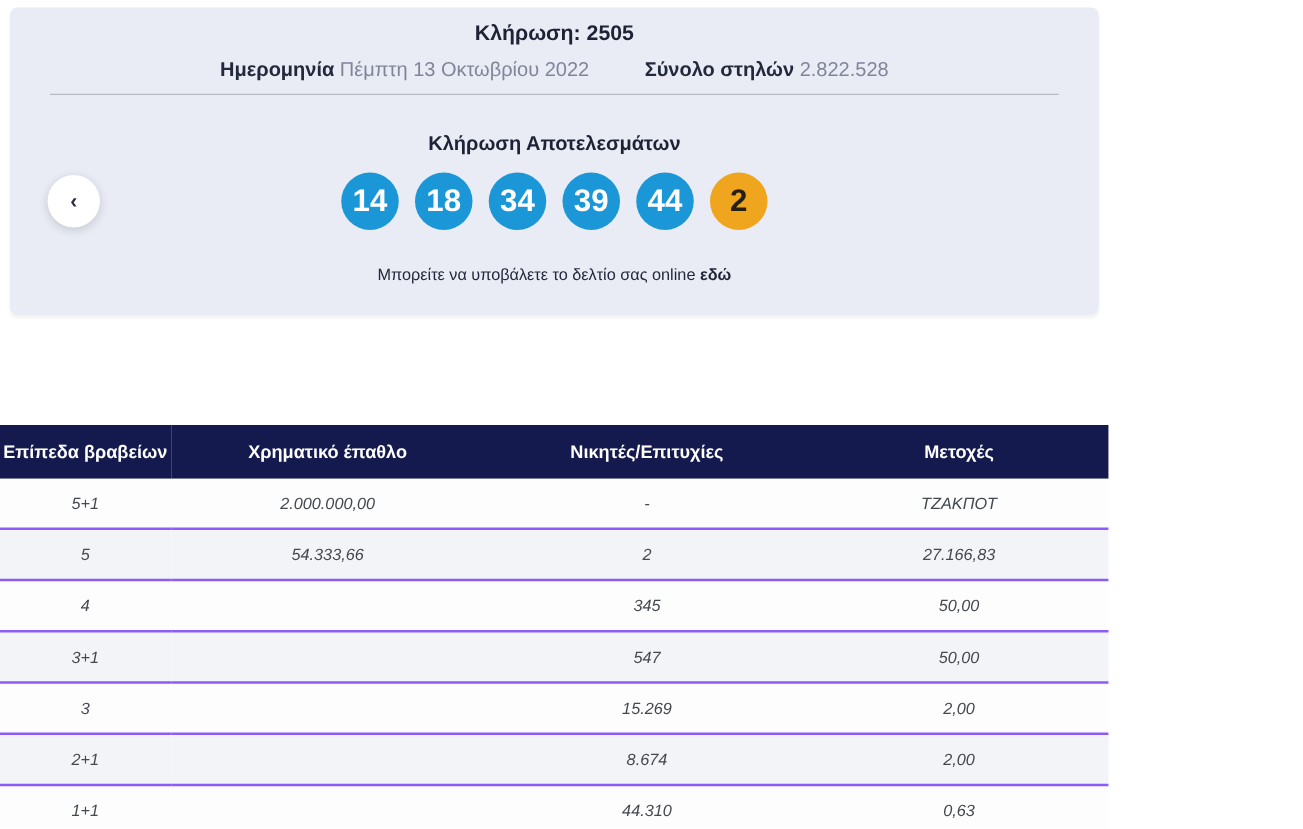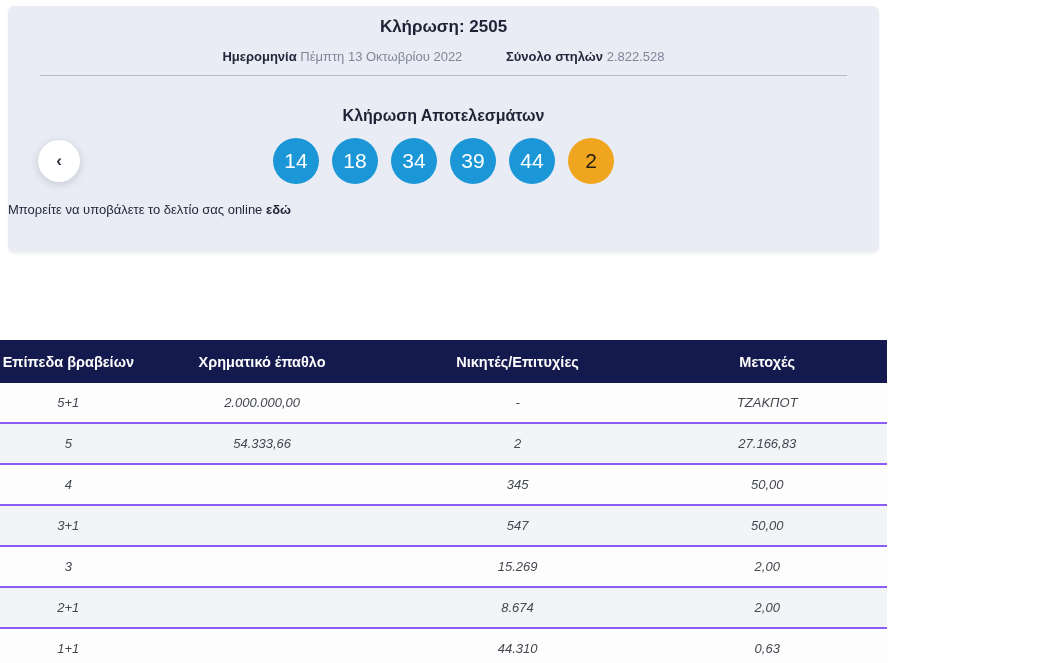--- a/index.html
+++ b/index.html
@@ -2,32 +2,32 @@
 <html style="--ball_blue: #1b97d8; --ball_bonus: #f0a51e; --table_header: #141a4d;"><head>
 <meta charset="utf-8">
 <style>
   html,body{margin:0;padding:0;background:#ffffff;font-family:"Liberation Sans","DejaVu Sans",sans-serif;}
   .page{width:887px;height:663px;overflow:hidden;background:#fff;position:relative;}
 
   
   .card{position:relative;margin:6px 8px 0 8px;height:246px;background:#e9ecf4;border-radius:6px;
         box-shadow:0 2px 3px rgba(0,0,0,0.06);box-sizing:border-box;padding-top:10px;}
   .draw-title{text-align:center;font-size:17px;line-height:22px;font-weight:bold;color:#1e2235;}
-  .draw-meta{margin-top:10px;text-align:center;font-size:13px;line-height:18px;color:#1e2235;}
+  .draw-meta{margin-top:10px;text-align:center;font-size:16px;line-height:18px;color:#1e2235;}
   .draw-meta .group{display:inline-block;margin:0 20px;}
   .draw-meta .label{font-weight:bold;color:#23283c;}
   .draw-meta .value{color:#80859ur4;}
   .draw-meta .value{color:#80859a;}
   .card-divider{border:none;border-top:1px solid #b7bac4;margin:9px 32px 0 32px;}
   .results-title{margin-top:30px;text-align:center;font-size:16px;line-height:20px;font-weight:bold;color:#1e2235;}
   .balls{margin-top:12px;display:flex;justify-content:center;gap:13px;}
   .ball{width:46px;height:46px;border-radius:50%;background:var(--ball_blue,#1b97d8);color:#ffffff;
-        font-weight:normal;font-size:21px;display:flex;align-items:center;justify-content:center;}
+        font-weight:bold;font-size:25px;display:flex;align-items:center;justify-content:center;}
   .ball.bonus{background:var(--ball_bonus,#f0a51e);color:#262013;}
-  .note{margin-top:18px;text-align:left;font-size:13px;line-height:16px;color:#23283c;}
+  .note{margin-top:28px;text-align:center;font-size:13px;line-height:16px;color:#23283c;}
   .note a{color:#1e2235;font-weight:bold;text-decoration:none;cursor:pointer;}
   .prev-btn{position:absolute;left:30px;top:134px;width:42px;height:42px;border-radius:50%;background:#ffffff;
         border:none;box-shadow:0 2px 8px rgba(30,34,53,0.18);cursor:pointer;
         display:flex;align-items:center;justify-content:center;}
   .prev-btn .chev{font-size:17px;line-height:17px;color:#2b2f3e;font-weight:bold;transform:translateY(-1px);}
 
   
   .table-wrap{margin-top:46px;border-radius:6px 6px 0 0;overflow:hidden;}
   table{width:100%;border-collapse:collapse;table-layout:fixed;margin-top:42px;}
   col.c1{width:15.4%;} col.c2{width:28.3%;} col.c3{width:29.3%;} col.c4{width:27%;}

